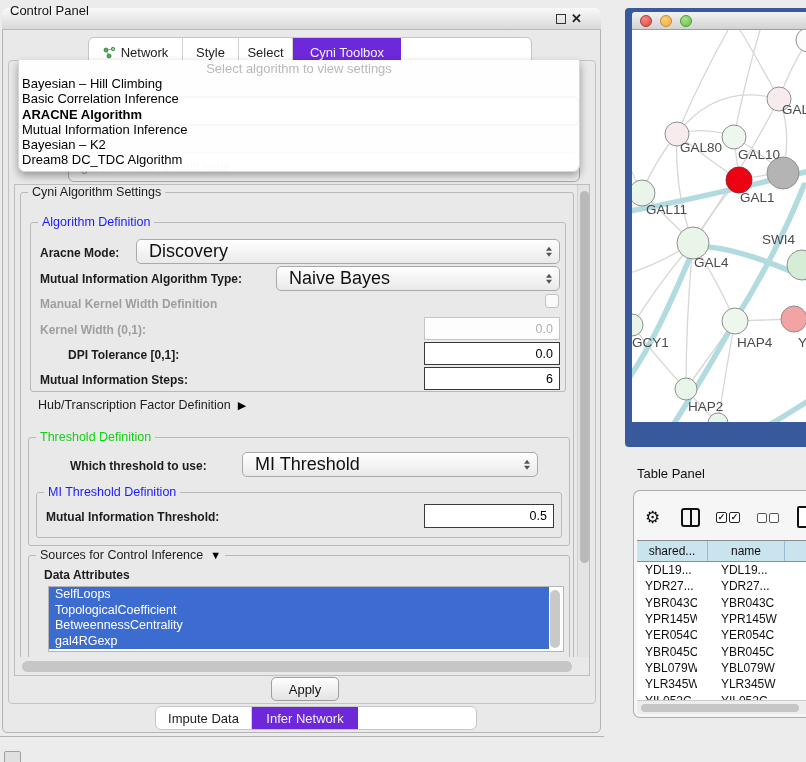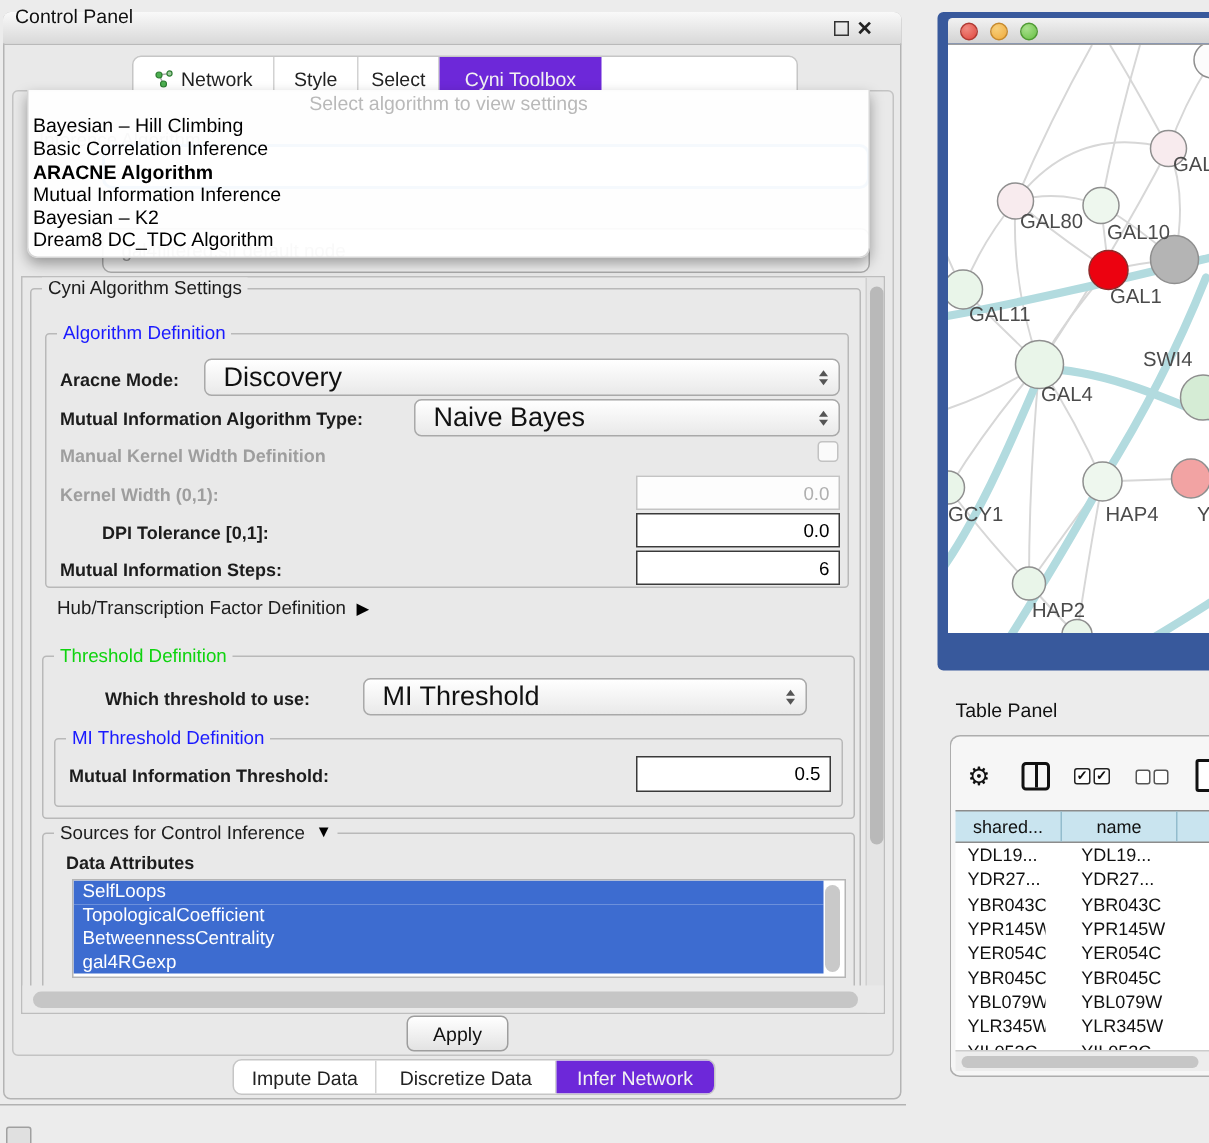--- a/index.html
+++ b/index.html
@@ -259,23 +259,20 @@
 
 <div class="abs htrack" style="left:15px;top:657px;width:574px;height:18px;">
   <div class="hthumb" style="position:absolute;left:7px;top:4px;width:550px;height:11px;"></div>
 </div>
 
 <div class="abs btn" style="left:271px;top:677px;width:68px;height:24px;">Apply</div>
 
 <div class="abs segbar" style="left:144px;top:706px;width:322px;height:24px;margin-left:11px;">
   <div class="seg" style="width:96px;">
     <span>Impute Data</span>
-  </div>
-  <div class="seg" style="width:120px;">
-    <span>Discretize Data</span>
   </div>
   <div class="seg sel" style="width:106px;">
     <span>Infer Network</span>
   </div>
 </div>
 
 <div class="abs divider" style="left:0;top:736px;width:604px;height:1px;"></div>
 <div class="abs" style="left:4px;top:751px;width:17px;height:14px;border:1px solid #a0a0a0;background:#e0e0e0;border-radius:2px;"></div>
 
 <div class="abs netframe"></div>

